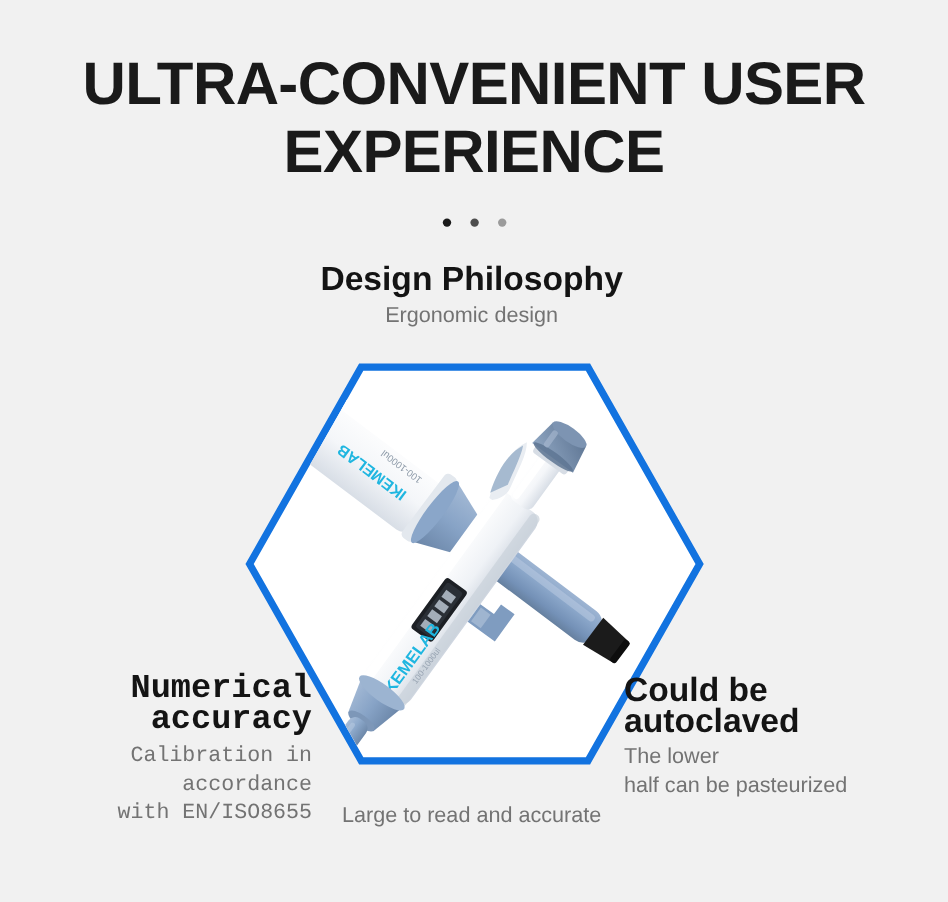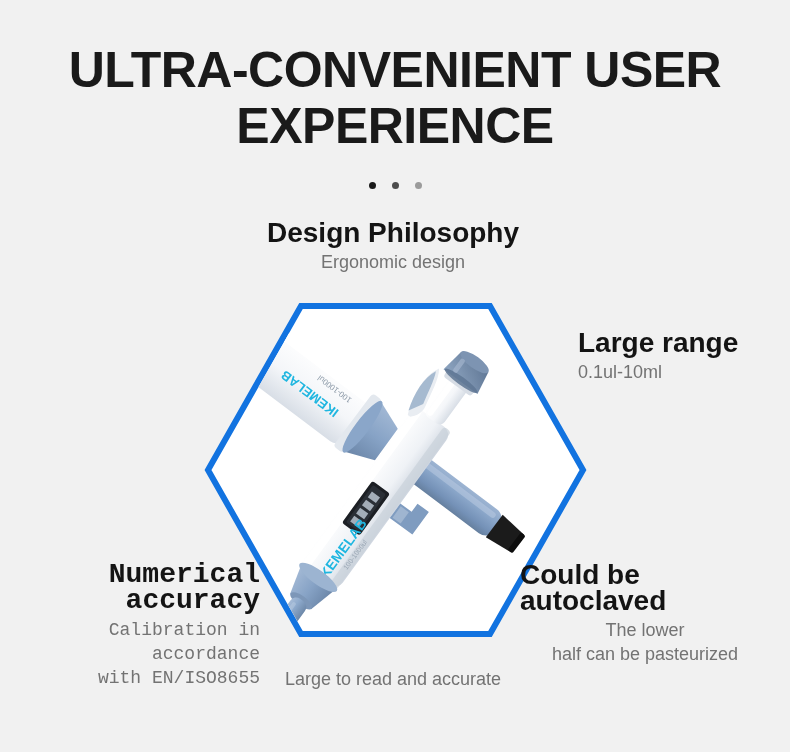--- a/index.html
+++ b/index.html
@@ -229,34 +229,30 @@
       </g>
     </svg>
   </div>
 
   <div class="feature f-center" id="feat-design">
     <div class="f-title">Design Philosophy</div>
     <div class="f-sub">Ergonomic design</div>
   </div>
 
 
-  <div class="feature f-left" id="feat-range">
-    <div class="f-title">Large range</div>
-    <div class="f-sub">0.1ul-10ml</div>
-  </div>
 
   <div class="feature f-right" id="feat-accuracy">
     <div class="f-title">Numerical accuracy</div>
     <div class="f-sub">Calibration in accordance
 with EN/ISO8655</div>
   </div>
 
   <div class="feature f-left" id="feat-autoclave">
     <div class="f-title">Could be autoclaved</div>
-    <div class="f-sub" style="text-align:center;">The lower
+    <div class="f-sub" style="text-align:left;">The lower
 half can be pasteurized</div>
   </div>
 
   <div class="feature f-center" id="feat-display">
     <div class="f-sub">Large to read and accurate</div>
   </div>
 
 </div>
 
 </body></html>

